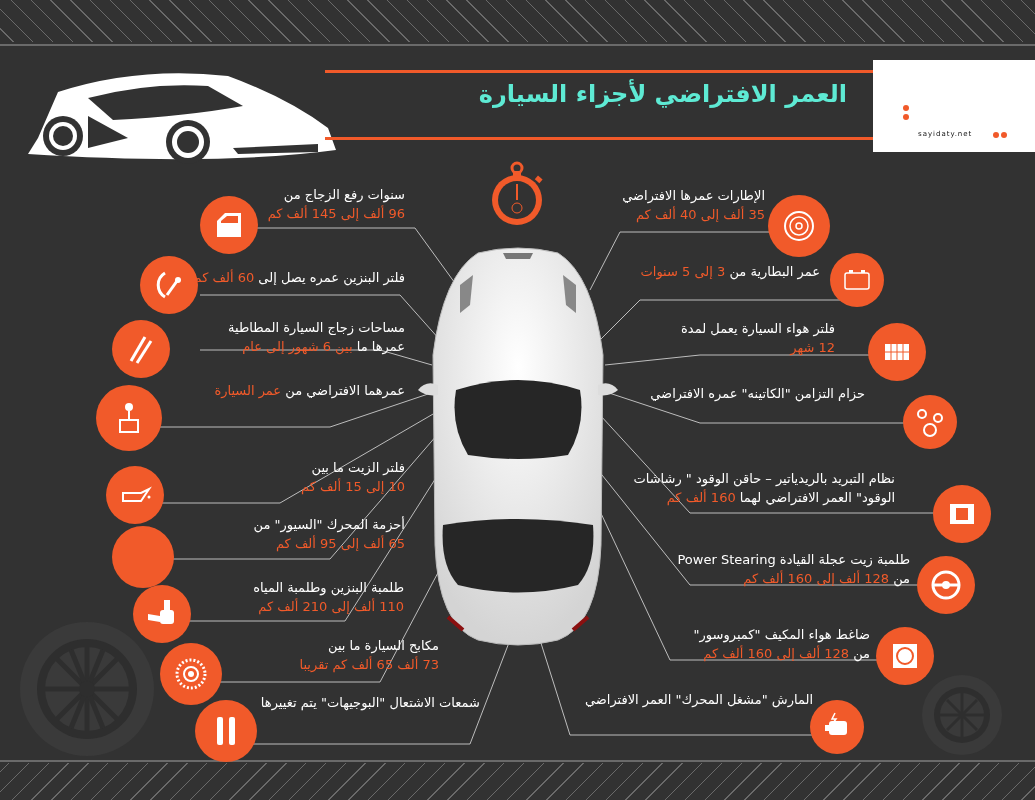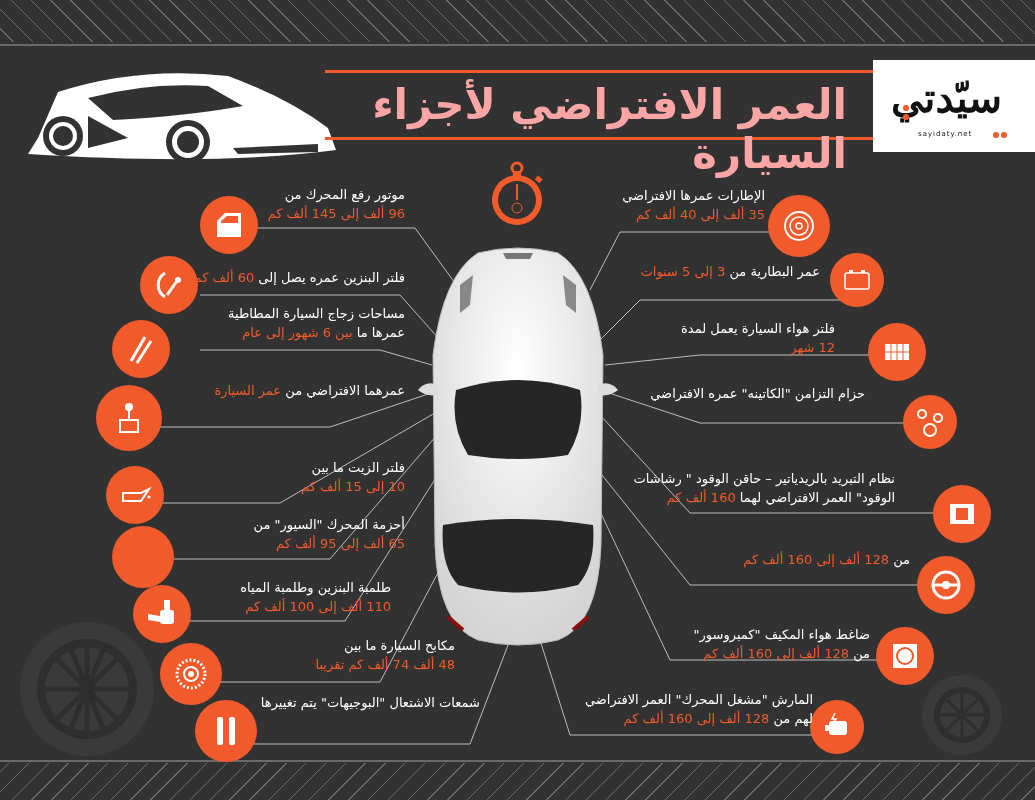--- a/index.html
+++ b/index.html
@@ -5,21 +5,21 @@
   html, body { margin:0; padding:0; }
   body { width:1035px; height:800px; background:#323232; position:relative; overflow:hidden;
          font-family:"DejaVu Sans", sans-serif; color:#fff; }
   .stripes { position:absolute; left:0; width:1035px; height:42px;
     background: repeating-linear-gradient(-45deg, #323232 0 9px, #6a6a6a 9px 10px, #323232 10px 14px); }
   .stripes.top { top:0; background: repeating-linear-gradient(45deg, #323232 0 9px, #6a6a6a 9px 10px, #323232 10px 14px); }
   .stripes.bottom { top:763px; height:37px; }
   .hline { position:absolute; left:0; width:1035px; height:2px; background:#6a6a6a; }
   .title-bar { position:absolute; left:325px; top:70px; width:550px; height:70px; }
   .title-bar .ln { position:absolute; left:0; right:0; height:3px; background:#f15a2a; }
-  .title-text { position:absolute; right:28px; top:10px; font-size:42px; font-weight:bold; color:#fca5a5; direction:rtl; }
+  .title-text { position:absolute; right:28px; top:10px; font-size:24px; font-weight:bold; color:#5eead4; direction:rtl; }
   .logo-box { position:absolute; left:873px; top:60px; width:162px; height:92px; background:#fff; }
   .logo-text { position:absolute; left:18px; top:14px; font-size:40px; color:#111; font-weight:bold; font-family:"DejaVu Serif", serif; direction:rtl; }
   .logo-sub { position:absolute; left:45px; top:70px; font-size:7px; color:#111; letter-spacing:1px; }
   .logo-dot { position:absolute; width:6px; height:6px; border-radius:50%; background:#f15a2a; }
   .item { position:absolute; direction:rtl; font-size:13px; line-height:19px; text-align:right; }
   .item .l1 { color:#fff; display:block; }
   .item .l2 { color:#fff; display:block; }
   .hl { color:#f15a2a; font-weight:normal; }
   .circle { position:absolute; width:58px; height:58px; border-radius:50%; background:#f15a2a;
             display:flex; align-items:center; justify-content:center; }
@@ -73,21 +73,20 @@
     <circle cx="170" cy="84" r="11" fill="#323232"></circle>
 </svg>
 
 <div class="title-bar">
   <div class="ln" style="top:0"></div>
   <div class="ln" style="bottom:0"></div>
   <div class="title-text">العمر الافتراضي لأجزاء السيارة</div>
 </div>
 
 <div class="logo-box">
-  <div class="logo-text">سيّدتي</div>
   <div class="logo-dot" style="left:30px;top:45px"></div>
     <div class="logo-dot" style="left:30px;top:54px"></div>
   <div class="logo-dot" style="left:120px;top:72px"></div>
     <div class="logo-dot" style="left:128px;top:72px"></div>
   <div class="logo-sub">sayidaty.net</div>
 </div>
 
 <svg style="position:absolute;left:488px;top:160px" width="58" height="68" viewBox="0 0 58 68">
   <circle cx="29" cy="8" r="5" fill="none" stroke="#f15a2a" stroke-width="3"></circle>
   <rect x="25" y="11" width="8" height="6" fill="#f15a2a"></rect>
@@ -139,42 +138,42 @@
   <path d="M170 372 L155 385" stroke="#8a1010" stroke-width="4"></path>
 </svg>
 
 <div class="circle" style="left:200px;top:196px">
   <svg viewBox="0 0 36 36">
       <path d="M6 14 L14 6 L30 6 L30 30 L6 30 Z" fill="#fff"></path>
       <path d="M10 14 L16 9 L27 9 L27 16 L10 16 Z" fill="#f15a2a"></path>
     </svg>
 </div>
 <div class="item" style="right:630px;top:185px">
-  <span class="l1">موتور رفع المحرك من</span>
+  <span class="l1">سنوات رفع الزجاج من</span>
   <span class="l2"><span class="hl">96 ألف إلى 145 ألف كم</span></span>
 </div>
 
 <div class="circle" style="left:140px;top:256px">
   <svg viewBox="0 0 36 36">
       <path d="M14 6 A14 14 0 0 0 14 30" fill="none" stroke="#fff" stroke-width="3"></path>
       <line x1="16" y1="28" x2="26" y2="14" stroke="#fff" stroke-width="3"></line>
       <circle cx="27" cy="13" r="3" fill="#fff"></circle>
     </svg>
 </div>
 <div class="item" style="right:630px;top:268px">
   <span class="l1"><span>فلتر البنزين عمره يصل إلى</span> <span class="hl">60 ألف كم</span></span>
 </div>
 
 <div class="circle" style="left:112px;top:320px">
   <svg viewBox="0 0 36 36">
       <line x1="8" y1="30" x2="22" y2="6" stroke="#fff" stroke-width="3"></line>
       <line x1="14" y1="32" x2="28" y2="10" stroke="#fff" stroke-width="3"></line>
     </svg>
 </div>
-<div class="item" style="right:630px;top:304px">
+<div class="item" style="right:630px;top:318px">
   <span class="l1">مساحات زجاج السيارة المطاطية</span>
   <span class="l2"><span>عمرها ما</span> <span class="hl">بين 6 شهور إلى عام</span></span>
 </div>
 
 <div class="circle" style="left:96px;top:385px;width:66px;height:66px">
   <svg viewBox="0 0 36 36">
       <circle cx="18" cy="7" r="4" fill="#fff"></circle>
       <line x1="18" y1="11" x2="18" y2="20" stroke="#fff" stroke-width="2"></line>
       <rect x="9" y="20" width="18" height="12" fill="none" stroke="#fff" stroke-width="2"></rect>
     </svg>
@@ -200,35 +199,35 @@
   <span class="l2"><span class="hl">65 ألف إلى 95 ألف كم</span></span>
 </div>
 
 <div class="circle" style="left:133px;top:585px">
   <svg viewBox="0 0 36 36">
       <rect x="20" y="4" width="6" height="10" fill="#fff"></rect>
       <rect x="16" y="14" width="14" height="14" rx="3" fill="#fff"></rect>
       <path d="M4 18 L16 20 L16 26 L4 24 Z" fill="#fff"></path>
     </svg>
 </div>
-<div class="item" style="right:644px;top:578px">
+<div class="item" style="right:631px;top:578px">
   <span class="l1">طلمبة البنزين وطلمبة المياه</span>
-  <span class="l2"><span class="hl">110 ألف إلى 100 ألف كم</span></span>
+  <span class="l2"><span class="hl">110 ألف إلى 210 ألف كم</span></span>
 </div>
 
 <div class="circle" style="left:160px;top:643px;width:62px;height:62px">
   <svg viewBox="0 0 36 36">
       <circle cx="18" cy="18" r="14" fill="none" stroke="#fff" stroke-width="3" stroke-dasharray="2 2"></circle>
       <circle cx="18" cy="18" r="7" fill="none" stroke="#fff" stroke-width="2"></circle>
       <circle cx="18" cy="18" r="3" fill="#fff"></circle>
     </svg>
 </div>
-<div class="item" style="right:580px;top:636px">
+<div class="item" style="right:596px;top:636px">
   <span class="l1">مكابح السيارة ما بين</span>
-  <span class="l2"><span class="hl">48 ألف 74 ألف كم تقريبا</span></span>
+  <span class="l2"><span class="hl">73 ألف 65 ألف كم تقريبا</span></span>
 </div>
 
 <div class="circle" style="left:195px;top:700px;width:62px;height:62px">
   <svg viewBox="0 0 36 36">
       <rect x="9" y="4" width="6" height="28" rx="2" fill="#fff"></rect>
       <rect x="21" y="4" width="6" height="28" rx="2" fill="#fff"></rect>
     </svg>
 </div>
 <div class="item" style="right:555px;top:693px">
   <span class="l1">شمعات الاشتعال "البوجيهات" يتم تغييرها</span>
@@ -296,20 +295,21 @@
 </div>
 
 <div class="circle" style="left:917px;top:556px">
   <svg viewBox="0 0 36 36">
       <circle cx="18" cy="18" r="13" fill="none" stroke="#fff" stroke-width="3"></circle>
       <circle cx="18" cy="18" r="4" fill="#fff"></circle>
       <line x1="5" y1="18" x2="31" y2="18" stroke="#fff" stroke-width="3"></line>
     </svg>
 </div>
 <div class="item" style="right:125px;top:550px">
+  <span class="l1">طلمبة زيت عجلة القيادة Power Stearing</span>
   <span class="l2"><span>من</span> <span class="hl">128 ألف إلى 160 ألف كم</span></span>
 </div>
 
 <div class="circle" style="left:876px;top:627px">
   <svg viewBox="0 0 36 36">
       <rect x="6" y="6" width="24" height="24" fill="#fff"></rect>
       <circle cx="18" cy="18" r="8" fill="none" stroke="#f15a2a" stroke-width="2"></circle>
     </svg>
 </div>
 <div class="item" style="right:165px;top:625px">
@@ -319,14 +319,13 @@
 
 <div class="circle" style="left:810px;top:700px;width:54px;height:54px">
   <svg viewBox="0 0 36 36">
       <rect x="10" y="12" width="18" height="14" rx="3" fill="#fff"></rect>
       <rect x="6" y="16" width="4" height="6" fill="#fff"></rect>
       <path d="M16 4 L13 10 L17 10 L14 14" stroke="#fff" stroke-width="1.5" fill="none"></path>
     </svg>
 </div>
 <div class="item" style="right:222px;top:690px">
   <span class="l1">المارش "مشغل المحرك" العمر الافتراضي</span>
-  <span class="l2"><span>لهم من</span> <span class="hl">128 ألف إلى 160 ألف كم</span></span>
 </div>
 
 </body></html>

